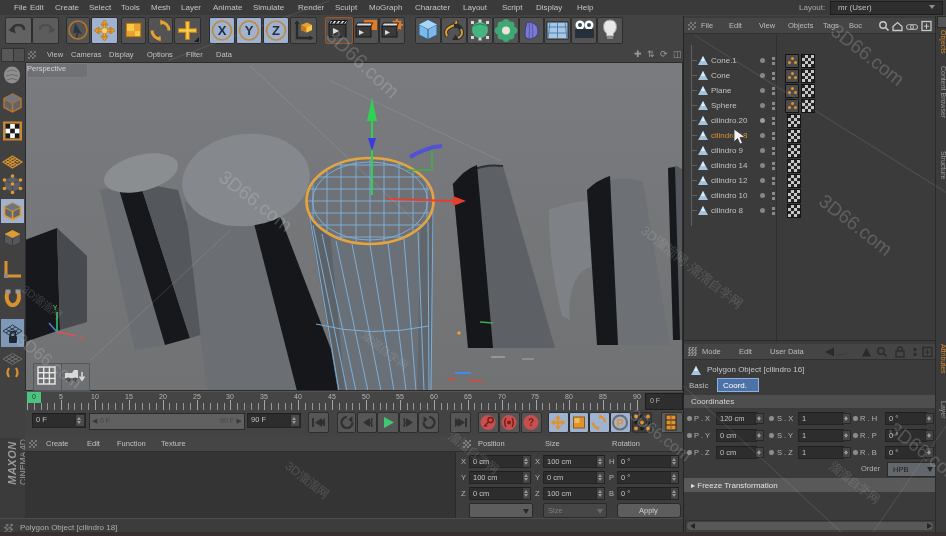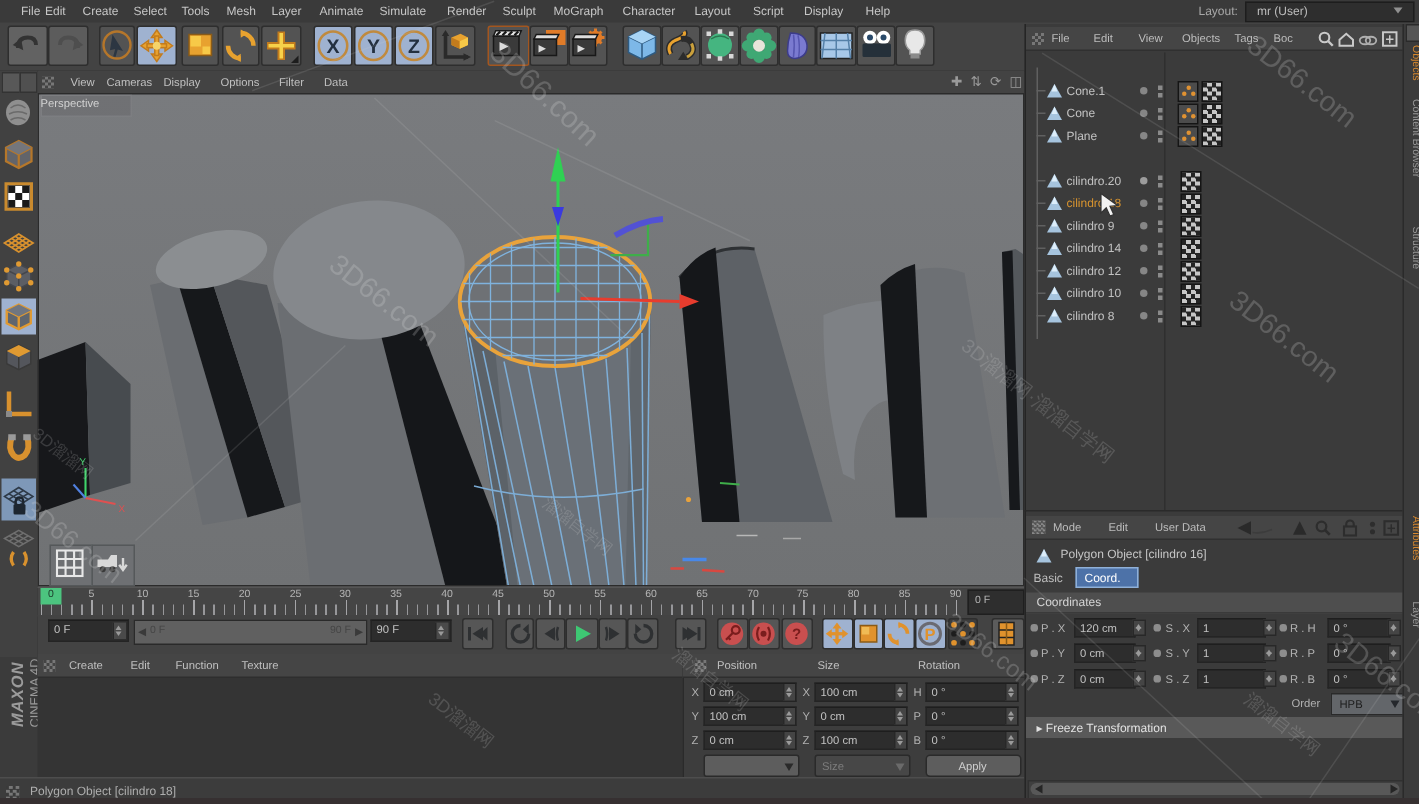--- a/index.html
+++ b/index.html
@@ -701,20 +701,35 @@
         <span class="dot" style="left:76px;top:5px;background:#868686"></span>
         <span style="position:absolute;left:88px;top:4px;width:2.5px;height:2.5px;background:#8a8a8a"></span>
         <span style="position:absolute;left:88px;top:9px;width:2.5px;height:2.5px;background:#8a8a8a"></span>
         <span class="otag" style="left:101px;top:1px">
           <span class="odot" style="left:2px;top:6px"></span>
           <span class="odot" style="left:5px;top:2px"></span>
           <span class="odot" style="left:8px;top:6px"></span>
         </span>
         <span class="checker" style="left:117px;top:1px"></span>
       </div>
+<div class="orow" style="top:82px">
+        <span style="position:absolute;left:7px;top:7px;width:6px;height:1px;background:#606060"></span>
+        <span class="cone"></span>
+        <span class="cone" style="border-bottom-color:#ddeefa;border-left-width:2.5px;border-right-width:2.5px;border-bottom-width:5px;left:16.5px;top:3px"></span>
+        <span class="t" style="left:27px;top:3px;color:#c2c2c2">Sphere</span>
+        <span class="dot" style="left:76px;top:5px;background:#868686"></span>
+        <span style="position:absolute;left:88px;top:4px;width:2.5px;height:2.5px;background:#8a8a8a"></span>
+        <span style="position:absolute;left:88px;top:9px;width:2.5px;height:2.5px;background:#8a8a8a"></span>
+        <span class="otag" style="left:101px;top:1px">
+          <span class="odot" style="left:2px;top:6px"></span>
+          <span class="odot" style="left:5px;top:2px"></span>
+          <span class="odot" style="left:8px;top:6px"></span>
+        </span>
+        <span class="checker" style="left:117px;top:1px"></span>
+      </div>
 <div class="orow" style="top:97px">
         <span style="position:absolute;left:7px;top:7px;width:6px;height:1px;background:#606060"></span>
         <span class="cone"></span>
         <span class="cone" style="border-bottom-color:#ddeefa;border-left-width:2.5px;border-right-width:2.5px;border-bottom-width:5px;left:16.5px;top:3px"></span>
         <span class="t" style="left:27px;top:3px;color:#c2c2c2">cilindro.20</span>
         <span class="dot" style="left:76px;top:5px;background:#9c9c9c"></span>
         <span style="position:absolute;left:88px;top:4px;width:2.5px;height:2.5px;background:#8a8a8a"></span>
         <span style="position:absolute;left:88px;top:9px;width:2.5px;height:2.5px;background:#8a8a8a"></span>
         <span class="checker" style="left:103px;top:1px"></span>
       </div>

